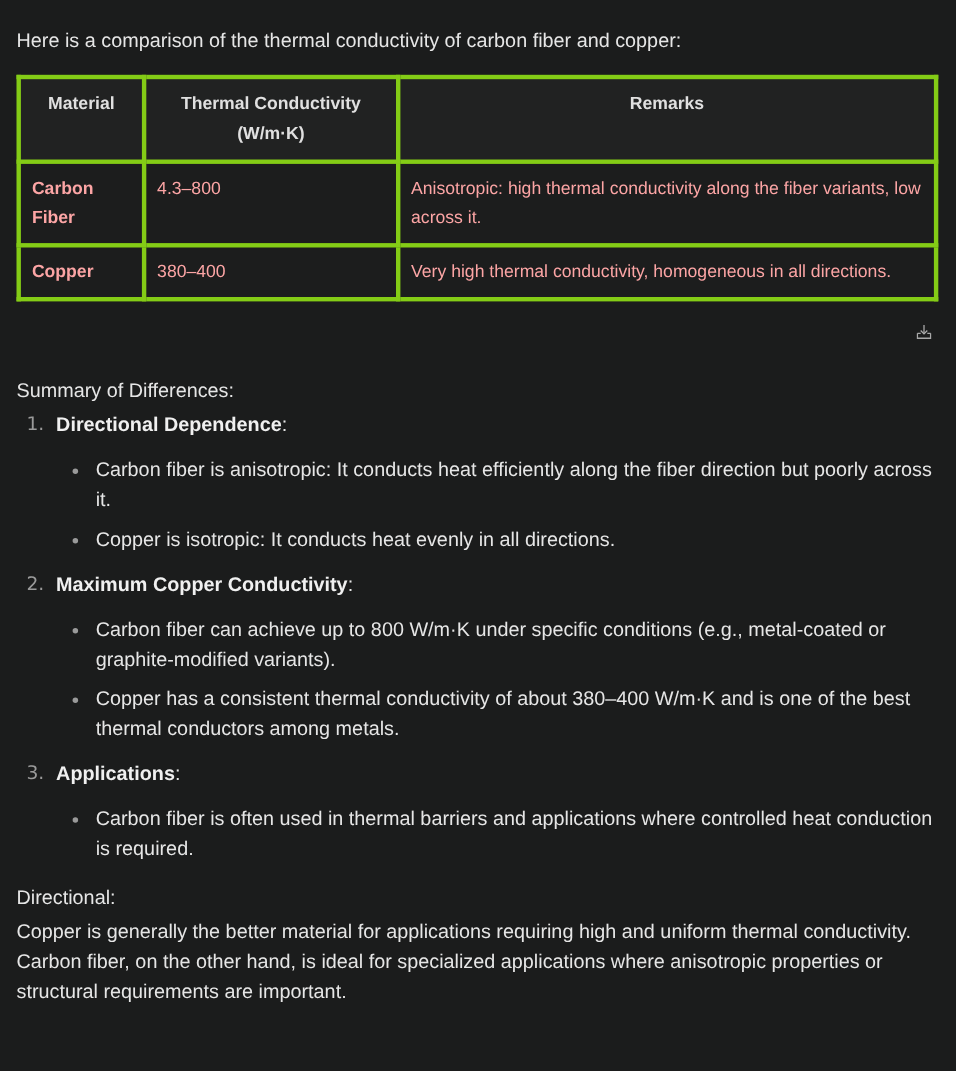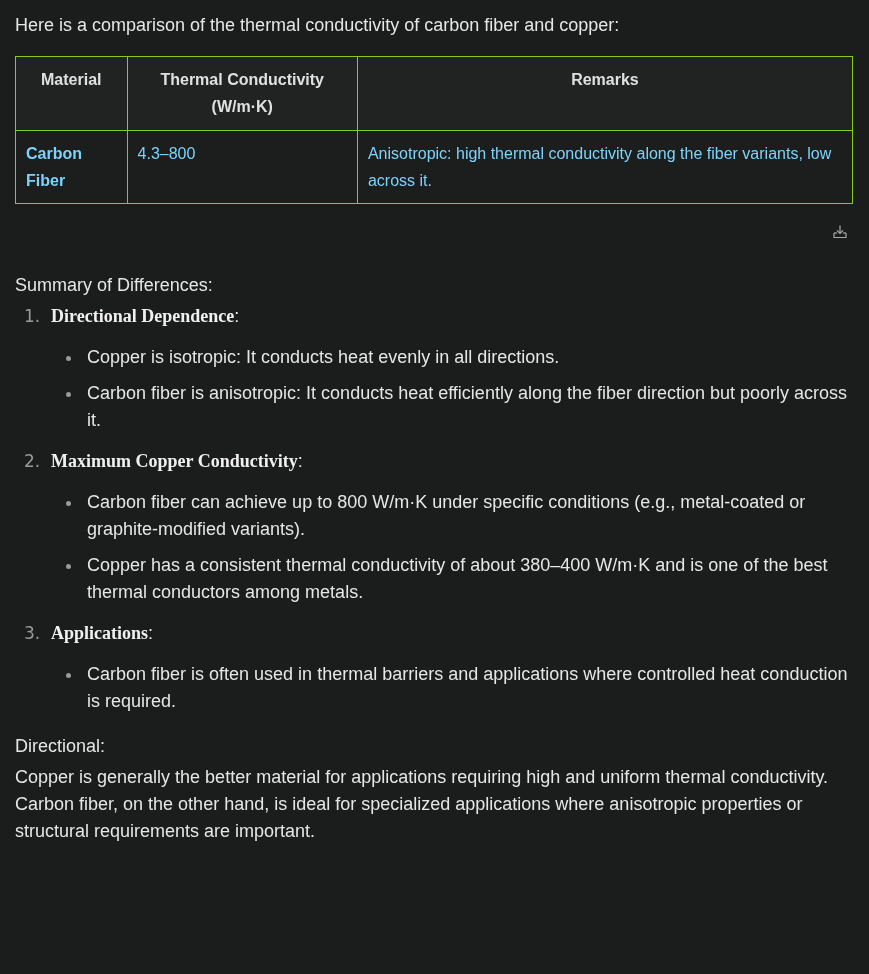--- a/index.html
+++ b/index.html
@@ -13,47 +13,47 @@
       overflow: hidden;
       color: #e6e6e6;
       font-family: "Liberation Sans", sans-serif;
       font-size: 18px;
       line-height: 27px;
       position: relative;
     }
     .content {
       position: absolute;
       left: 15px;
-      top: 12px;
+      top: 24px;
       width: 840px;
     }
     .intro {
       margin: 0 0 17px 0;
     }
     table.cmp {
       border-collapse: collapse;
       width: 838px;
       font-size: 16px;
       line-height: 27px;
     }
     table.cmp th, table.cmp td {
-      border: 1px solid #84cc16;
+      border: 4px solid #84cc16;
       vertical-align: top;
     }
     table.cmp thead th {
       background: #212222;
       font-weight: bold;
       color: #e0e0e0;
       text-align: center;
       padding: 9px 10px 10px 10px;
     }
     table.cmp tbody td {
       background: #1c1d1d;
       padding: 9px 10px 9px 10px;
-      color: #7dd3fc;
+      color: #fca5a5;
     }
     table.cmp tbody td.mat {
       font-weight: bold;
     }
     .col1 { width: 91px; }
     .col2 { width: 203px; }
     .col3 { width: 480px; }
     th.th-cond { padding-left: 14px !important; padding-right: 14px !important; }
 
     .table-actions {
@@ -85,21 +85,20 @@
       position: absolute;
       left: 9px;
       top: 0;
       color: #9a9a9a;
       font-family: "DejaVu Sans", sans-serif;
       font-size: 17px;
     }
     .pt-title {
       font-weight: bold;
       color: #f0f0f0;
-      font-family: Liberation Serif, serif;
     }
     .pt-colon { color: #e6e6e6; }
     .pt-head {
       margin-bottom: 14px;
     }
     ul.bullets {
       margin: 0 0 14px 0;
       padding: 0;
       list-style: none;
     }
@@ -139,20 +138,25 @@
         <th class="col2 th-cond">Thermal Conductivity (W/m·K)</th>
         <th class="col3">Remarks</th>
       </tr>
     </thead>
     <tbody>
       <tr>
         <td class="mat">Carbon Fiber</td>
         <td>4.3–800</td>
         <td>Anisotropic: high thermal conductivity along the fiber variants, low across it.</td>
       </tr>
+      <tr>
+        <td class="mat">Copper</td>
+        <td>380–400</td>
+        <td>Very high thermal conductivity, homogeneous in all directions.</td>
+      </tr>
     </tbody>
   </table>
 
   <div class="table-actions">
     <span class="dl-icon" title="Download table">
       <svg width="14" height="14" viewBox="0 0 14 14" fill="none" stroke="#a8a8a8" stroke-width="1.2">
         <line x1="7" y1="0.5" x2="7" y2="8"></line>
         <polyline points="4,5.5 7,8.5 10,5.5"></polyline>
         <polyline points="1,8 1,12.5 13,12.5 13,8"></polyline>
         <line x1="1" y1="8" x2="4" y2="8"></line>
@@ -161,22 +165,22 @@
     </span>
   </div>
 
   <p class="summary-title">Summary of Differences:</p>
 
   <ol class="points">
     <li>
       <span class="num">1.</span>
       <div class="pt-head"><span class="pt-title">Directional Dependence</span><span class="pt-colon">:</span></div>
       <ul class="bullets">
+        <li><span class="dot"></span><span>Carbon fiber is anisotropic: It conducts heat efficiently along the fiber direction but poorly across it.</span></li>
         <li><span class="dot"></span><span>Copper is isotropic: It conducts heat evenly in all directions.</span></li>
-        <li><span class="dot"></span><span>Carbon fiber is anisotropic: It conducts heat efficiently along the fiber direction but poorly across it.</span></li>
       </ul>
     </li>
     <li>
       <span class="num">2.</span>
       <div class="pt-head"><span class="pt-title">Maximum Copper Conductivity</span><span class="pt-colon">:</span></div>
       <ul class="bullets">
         <li><span class="dot"></span><span>Carbon fiber can achieve up to 800 W/m·K under specific conditions (e.g., metal-coated or graphite-modified variants).</span></li>
         <li><span class="dot"></span><span>Copper has a consistent thermal conductivity of about 380–400 W/m·K and is one of the best thermal conductors among metals.</span></li>
       </ul>
     </li>

